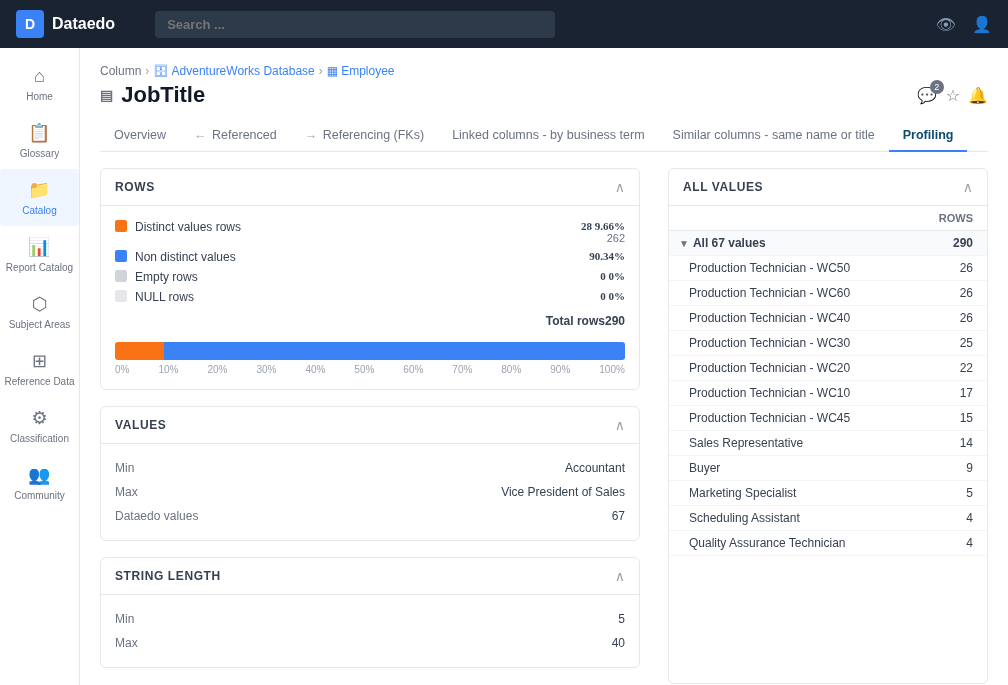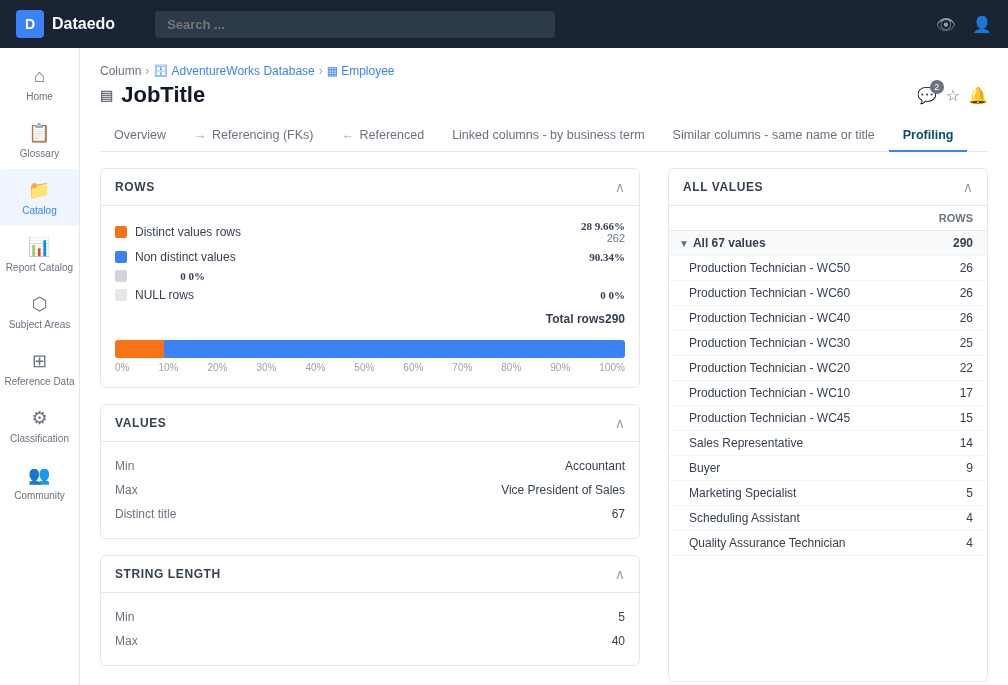--- a/index.html
+++ b/index.html
@@ -94,21 +94,21 @@
       border: 1px solid #e5e7eb; border-radius: 6px; margin-bottom: 16px; background: #fff;
     }
     .card-header {
       display: flex; align-items: center; justify-content: space-between; padding: 10px 14px; border-bottom: 1px solid #e5e7eb;
     }
     .card-title { font-size: 12px; font-weight: 700; letter-spacing: 0.05em; color: #374151; text-transform: uppercase; }
     .card-collapse { cursor: pointer; color: #9ca3af; font-size: 14px; }
     .card-body { padding: 14px; }
 
     
-    .row-stat { display: flex; align-items: center; margin-bottom: 6px; }
+    .row-stat { display: flex; align-items: flex-start; margin-bottom: 6px; }
     .row-stat-legend { width: 12px; height: 12px; border-radius: 2px; margin-right: 8px; flex-shrink: 0; }
     .row-stat-label { flex: 1; font-size: 12px; color: #374151; }
     .row-stat-values { display: flex; flex-direction: column; align-items: flex-end; font-size: 11px; color: #374151; min-width: 70px; }
     .row-stat-pct { color: #374151; font-weight: 600; font-family: Liberation Serif, serif; }
     .row-stat-num { color: #6b7280; }
 
     .bar-container { margin: 10px 0 4px; height: 18px; display: flex; border-radius: 3px; overflow: hidden; background: #e5e7eb; }
     .bar-segment { height: 100%; }
     .bar-orange { background: #f97316; }
     .bar-blue { background: #3b82f6; }
@@ -226,22 +226,22 @@
           <span>💬</span>
           <span class="badge">2</span>
         </div>
         <span class="title-action-btn">☆</span>
         <span class="title-action-btn">🔔</span>
       </div>
     </div>
 
     <div class="tabs" id="tabs-container">
     <div class="tab"><span>Overview</span></div>
+        <div class="tab"><span class="tab-arrow">← </span><span>Referenced</span></div>
         <div class="tab"><span class="tab-arrow">→ </span><span>Referencing (FKs)</span></div>
-        <div class="tab"><span class="tab-arrow">← </span><span>Referenced</span></div>
         <div class="tab"><span>Linked columns - by business term</span></div>
         <div class="tab"><span>Similar columns - same name or title</span></div>
         <div class="tab active"><span>Profiling</span></div>
       </div>
 
     <div class="content-cols">
 
       <div class="col-left">
 
         <div class="card">
@@ -261,20 +261,21 @@
             </div>
             <div class="row-stat">
               <div class="row-stat-legend bar-blue"></div>
               <div class="row-stat-label">Non distinct values</div>
               <div class="row-stat-values">
                 <span class="row-stat-pct">90.34%</span>
               </div>
             </div>
             <div class="row-stat">
               <div class="row-stat-legend" style="background:#d1d5db;"></div>
+              <div class="row-stat-label">Empty rows</div>
               <div class="row-stat-values">
                 <span class="row-stat-pct">0 0%</span>
               </div>
             </div>
             <div class="row-stat">
               <div class="row-stat-legend" style="background:#e5e7eb;"></div>
               <div class="row-stat-label">NULL rows</div>
               <div class="row-stat-values">
                 <span class="row-stat-pct">0 0%</span>
               </div>
@@ -309,21 +310,21 @@
           <div class="card-header">
             <span class="card-title">VALUES</span>
             <span class="card-collapse">∧</span>
           </div>
           <div class="card-body">
             <div class="values-grid">
               <span class="values-label">Min</span>
               <span class="values-val">Accountant</span>
               <span class="values-label">Max</span>
               <span class="values-val">Vice President of Sales</span>
-              <span class="values-label">Distinct title</span>
+              <span class="values-label">Dataedo values</span>
               <span class="values-val">67</span>
             </div>
           </div>
         </div>
 
         <div class="card">
           <div class="card-header">
             <span class="card-title">STRING LENGTH</span>
             <span class="card-collapse">∧</span>
           </div>

